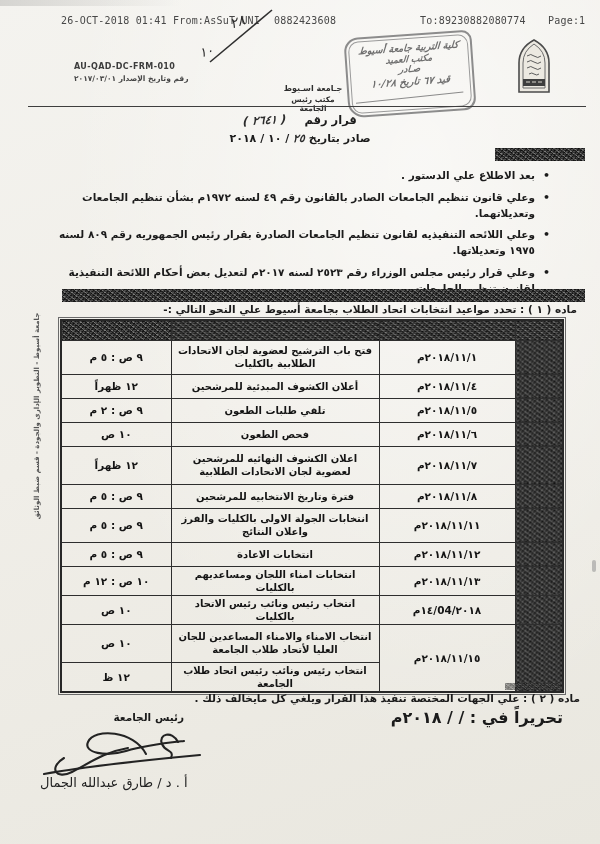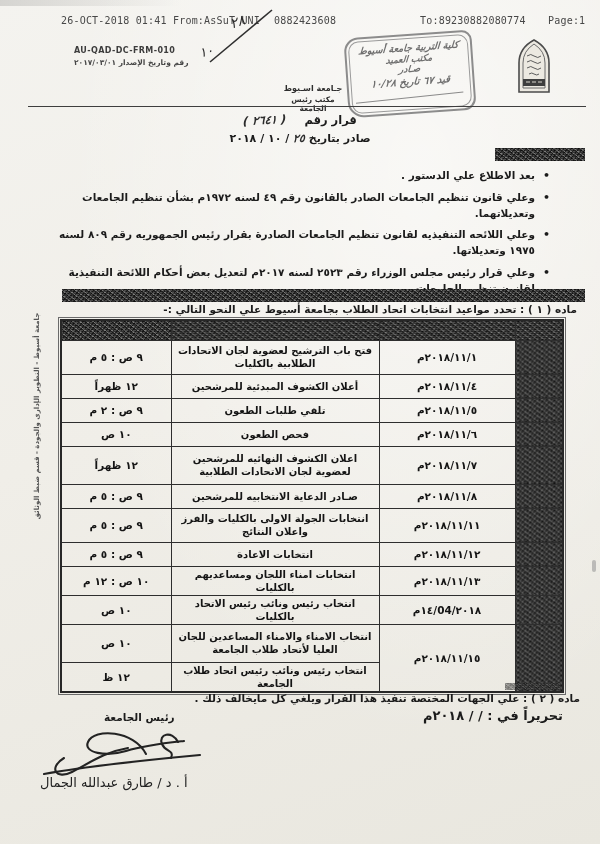--- a/index.html
+++ b/index.html
@@ -18,21 +18,21 @@
   }
   
   .fax{position:absolute;top:15px;font-family:"DejaVu Sans Mono",monospace;font-size:10px;color:#474747;direction:ltr;white-space:nowrap;letter-spacing:.2px;margin-left:36px;}
   .fax-from{left:25px;}
   .fax-num{left:238px;}
   .fax-to{left:384px;}
   .fax-page{left:512px;}
   
   .hwmark{position:absolute;left:200px;top:4px;}
   
-  .formcode{position:absolute;left:74px;top:46px;direction:ltr;text-align:left;color:#3c3c3c;}
+  .formcode{position:absolute;left:74px;top:62px;direction:ltr;text-align:left;color:#3c3c3c;}
   .formcode .l1{font-size:8px;letter-spacing:.4px;font-weight:bold;}
   .formcode .l2{font-size:7.5px;direction:rtl;text-align:right;margin-top:3px;font-weight:bold;color:#474747;}
   
   .uniblock{position:absolute;left:281px;top:84px;width:64px;text-align:center;font-weight:bold;color:#2e2e2e;}
   .uniblock .u1{font-size:8px;}
   .uniblock .u2{font-size:7.5px;margin-top:2px;}
   
   .stamp{
     position:absolute;left:346px;top:34px;width:124px;height:76px;
     border:2px solid #8c8c8c;border-radius:14px 10px 12px 16px;
@@ -63,39 +63,39 @@
   }
   .badge{position:absolute;left:495px;top:148px;width:90px;height:13px;}
   .band{position:absolute;left:62px;right:15px;top:289px;height:13px;}
   
   .preamble{position:absolute;right:50px;left:55px;top:168px;margin:0;padding:0;list-style:none;font-size:10.5px;font-weight:bold;line-height:1.5;}
   .preamble li{position:relative;padding-right:15px;margin-bottom:6px;}
   .preamble li::before{content:"•";position:absolute;right:0;top:0;font-size:11px;}
   
   .mada1{position:absolute;right:23px;left:20px;top:303px;font-size:10.5px;font-weight:bold;}
   .mada2{position:absolute;right:20px;left:15px;top:692px;font-size:10.5px;font-weight:bold;}
-  .tahrir{position:absolute;right:37px;top:708px;font-size:13px;font-weight:bold;}
+  .tahrir{position:absolute;right:37px;top:708px;font-size:16px;font-weight:bold;}
   
   .sched{
     position:absolute;top:319px;left:60px;width:502px;
     border-collapse:collapse;table-layout:fixed;
     border:2.5px solid #272727;outline:1px solid #6a6a6a;outline-offset:1px;
     font-weight:bold;color:#141414;
   }
   .sched td,.sched th{border:1.6px solid #2e2e2e;text-align:center;vertical-align:middle;padding:1px 3px;}
   .sched .act{font-size:10px;line-height:1.3;}
   .sched .dt{font-size:10.5px;}
   .sched .tm{font-size:10.5px;}
   .hrow{height:20px;}
   .r1{height:34px;}.r2{height:24px;}.r3{height:24px;}.r4{height:24px;}
   .r5{height:38px;}.r6{height:24px;}.r7{height:34px;}.r8{height:24px;}
   .r9{height:24px;}.r10{height:24px;}.r11{height:38px;}.r12{height:24px;}
   .ncell{padding:0;}
   
-  .pres-title{position:absolute;left:104px;top:711px;width:80px;text-align:left;font-size:10.5px;font-weight:bold;}
+  .pres-title{position:absolute;left:104px;top:711px;width:80px;text-align:right;font-size:10.5px;font-weight:bold;}
   .signature{position:absolute;left:28px;top:722px;}
   .pres-name{position:absolute;left:40px;top:775px;font-size:13px;font-weight:normal;color:#222;}
   
   .vside{
     position:absolute;left:-78px;top:412px;width:230px;
     transform:rotate(-90deg);
     font-size:7px;font-weight:bold;color:#555;text-align:center;letter-spacing:.3px;white-space:nowrap;
   }
   
   .art1{position:absolute;left:505px;top:683px;width:55px;height:7px;opacity:.55;}
@@ -210,21 +210,21 @@
     </tr>
     <tr class="r5">
       <td class="noise ncell"></td>
       <td class="dt">٢٠١٨/١١/٧م</td>
       <td class="act">اعلان الكشوف النهائيه للمرشحين لعضوية لجان الاتحادات الطلابية</td>
       <td class="tm">١٢ ظهراً</td>
     </tr>
     <tr class="r6">
       <td class="noise ncell"></td>
       <td class="dt">٢٠١٨/١١/٨م</td>
-      <td class="act">صـادر الدعاية الانتخابيه للمرشحين</td>
+      <td class="act">فترة وتاريخ الانتخابيه للمرشحين</td>
       <td class="tm">٩ ص : ٥ م</td>
     </tr>
     <tr class="r7">
       <td class="noise ncell"></td>
       <td class="dt">٢٠١٨/١١/١١م</td>
       <td class="act">انتخابات الجولة الاولى بالكليات والفرز واعلان النتائج</td>
       <td class="tm">٩ ص : ٥ م</td>
     </tr>
     <tr class="r8">
       <td class="noise ncell"></td>

